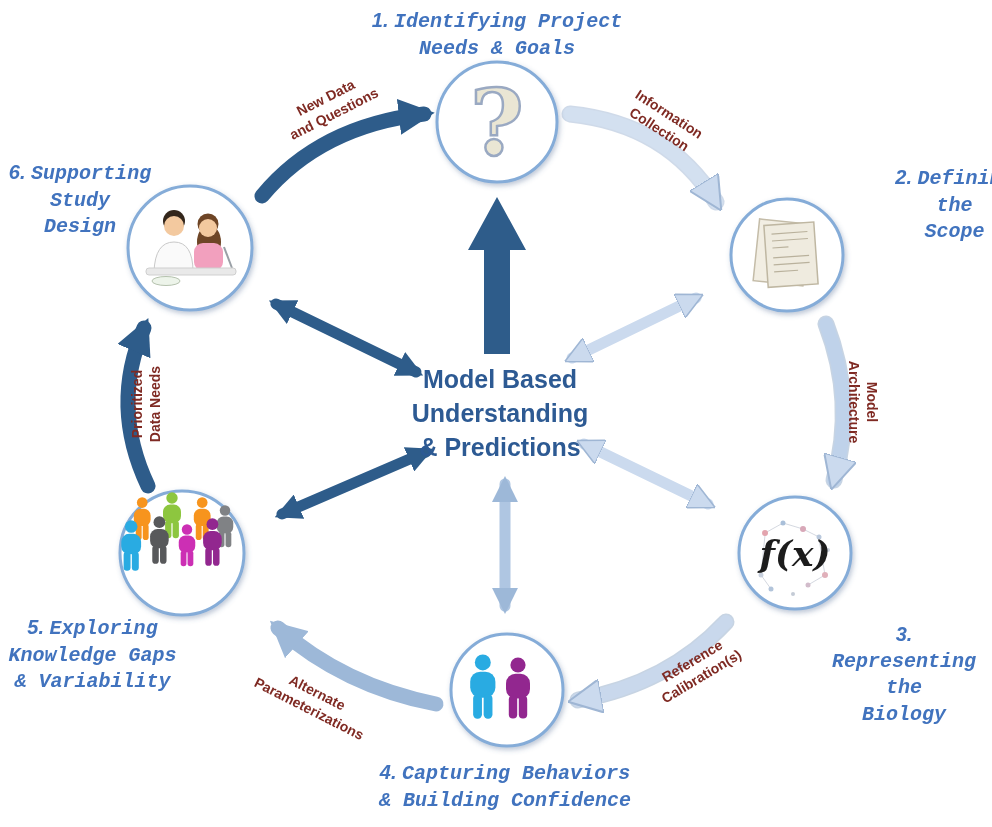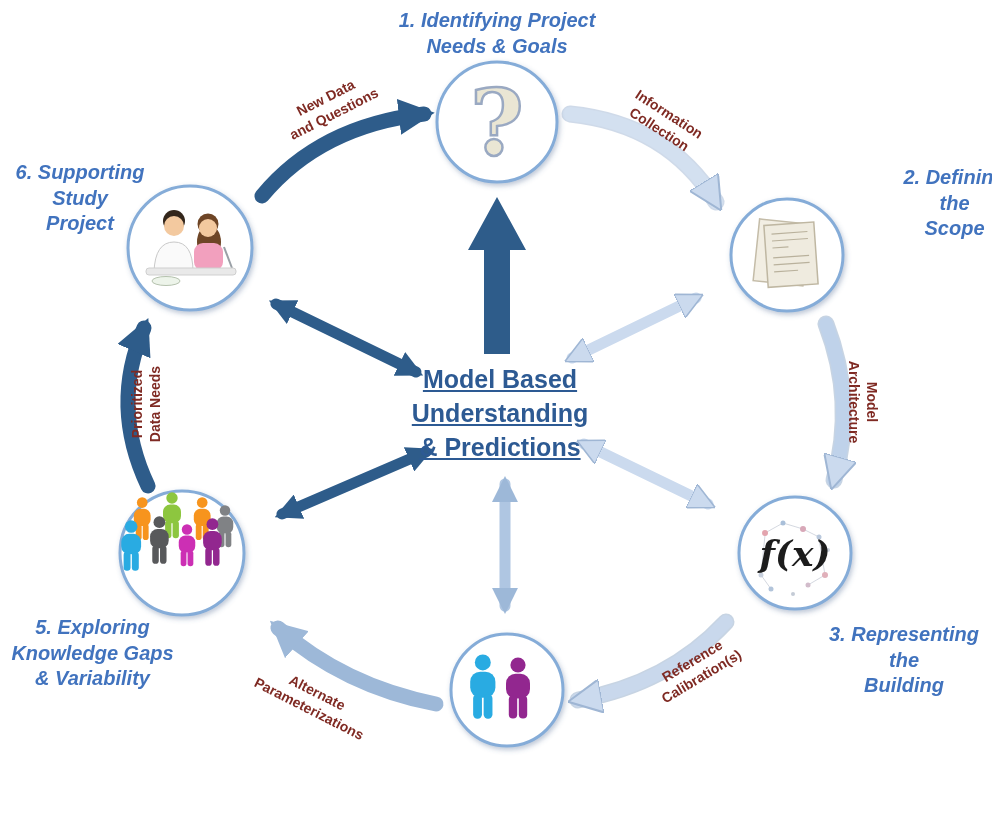--- a/index.html
+++ b/index.html
@@ -5,21 +5,21 @@
   * { margin:0; padding:0; box-sizing:border-box; }
   html,body { background:#ffffff; }
   body { font-family:"Liberation Sans", sans-serif; }
   .canvas { position:relative; width:992px; height:827px; background:#ffffff; overflow:hidden; }
   .canvas > svg { position:absolute; left:0; top:0; }
   .stage-label {
     position:absolute; text-align:center; font-style:italic; font-weight:600;
     color:#4173BE; font-size:20px; line-height:1.28;
   }
   .stage-label .num { font-weight:800; }
-  .stage-label .nm  { white-space:pre-line; }
+  .stage-label .nm  { white-space:pre-line;font-family:Liberation Mono, monospace; }
   .center-label {
     position:absolute; text-align:center; font-weight:800;
     color:#2D5A93; font-size:25px; line-height:1.35; white-space:pre-line;
   }
   .trans-label {
     position:absolute; text-align:center; font-weight:700;
     color:#7F2A23; font-size:14px; line-height:1.25; white-space:pre-line;
     transform-origin:center;
   }
 </style>
@@ -163,43 +163,45 @@
           <circle cx="174" cy="226" r="10" fill="#F3C99F"></circle>
           <line x1="224" y1="247" x2="232" y2="268" stroke="#9AA0A6" stroke-width="2"></line>
           <rect x="146" y="268" width="90" height="7" rx="3" fill="#E9E9E9" stroke="#CFCFCF" stroke-width="1"></rect>
           <ellipse cx="166" cy="281" rx="14" ry="4.5" fill="#EDF4EA" stroke="#B5C2AE" stroke-width="1"></ellipse>
         </g>
       </g>
 
     </g>
   </svg>
 
-  <div class="center-label" style="left:350px; top:363px; width:300px;text-decoration:underline;">Model Based
+  <div class="center-label" style="left:350px; top:363px; width:300px;">Model Based
 Understanding
 &amp; Predictions</div>
 
   <div class="stage-label" style="left:347px; top:8px; width:300px;"><span class="num">1.</span> <span class="nm">Identifying Project
 Needs &amp; Goals</span></div>
 
   <div class="stage-label" style="left:882px; top:165px; width:145px;"><span class="num">2.</span> <span class="nm">Defining
 the
 Scope</span></div>
 
   <div class="stage-label" style="left:823px; top:622px; width:162px;"><span class="num">3.</span> <span class="nm">Representing
 the
-Building</span></div>
-
+Biology</span></div>
+
+  <div class="stage-label" style="left:330px; top:760px; width:350px;"><span class="num">4.</span> <span class="nm">Capturing Behaviors
+&amp; Building Confidence</span></div>
 
   <div class="stage-label" style="left:5px; top:615px; width:175px;text-align:center;"><span class="num">5.</span> <span class="nm">Exploring
 Knowledge Gaps
 &amp; Variability</span></div>
 
   <div class="stage-label" style="left:0px; top:160px; width:160px;"><span class="num">6.</span> <span class="nm">Supporting
 Study
-Project</span></div>
+Design</span></div>
 
   <div class="trans-label" style="left:330px; top:106px; transform:translate(-50%,-50%) rotate(-27deg);">New Data
 and Questions</div>
 
   <div class="trans-label" style="left:664px; top:122px; transform:translate(-50%,-50%) rotate(33deg);">Information
 Collection</div>
 
   <div class="trans-label" style="left:862px; top:402px; transform:translate(-50%,-50%) rotate(90deg);">Model
 Architecture</div>
 

